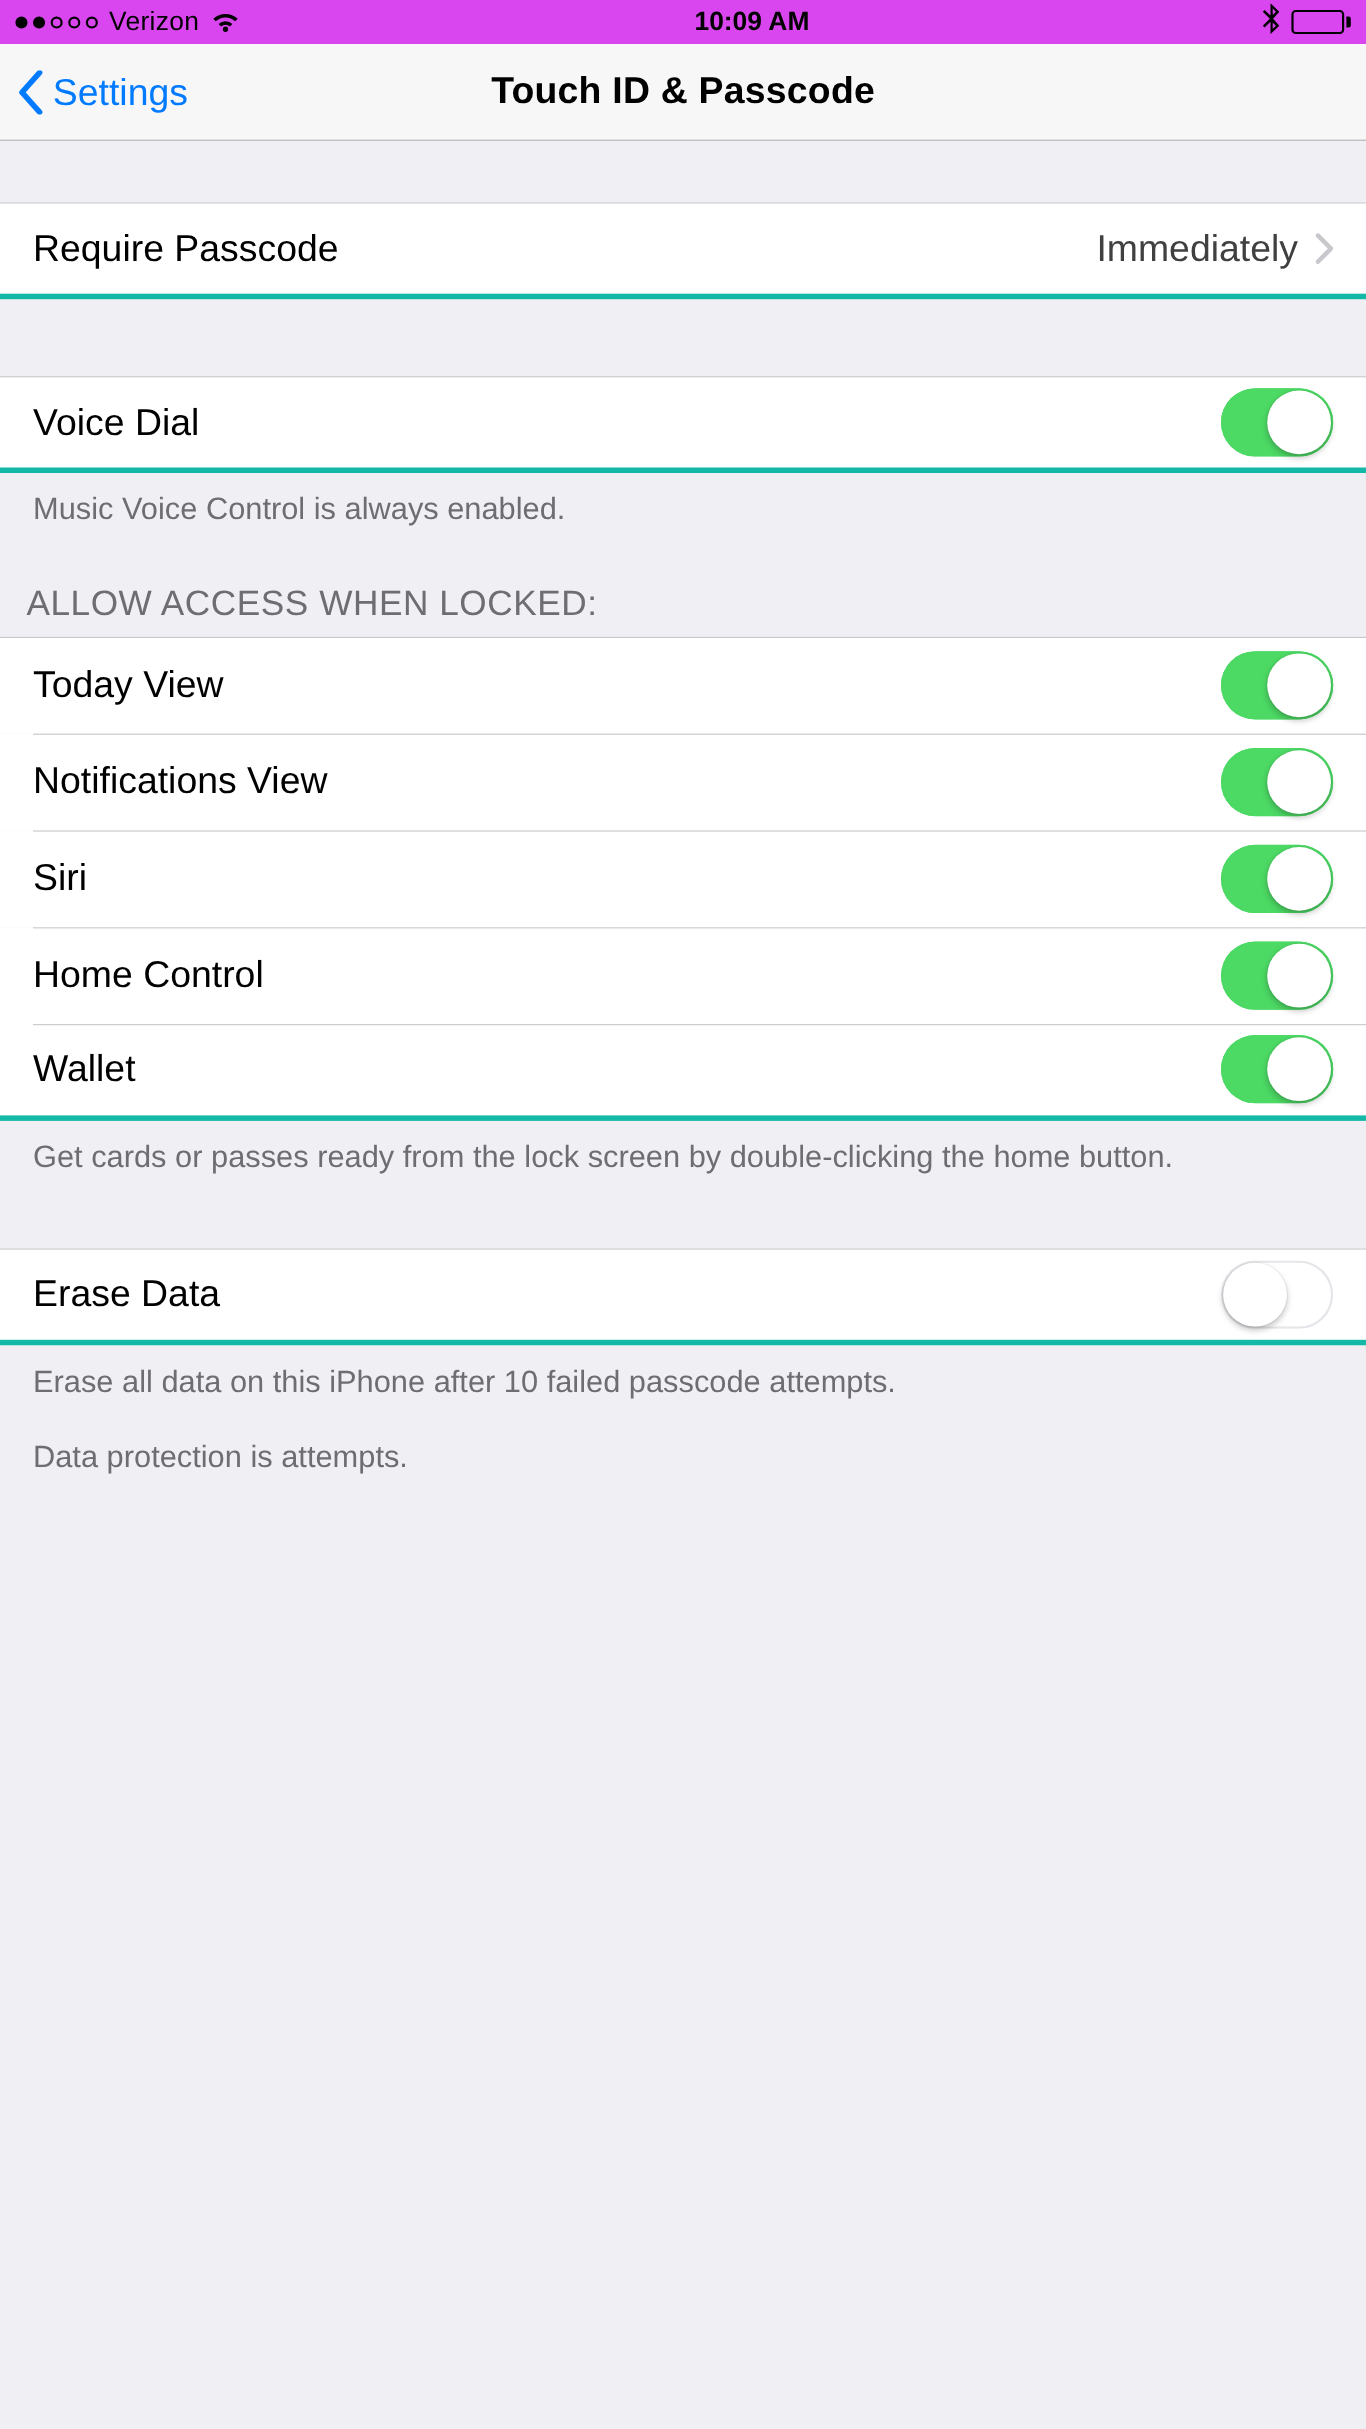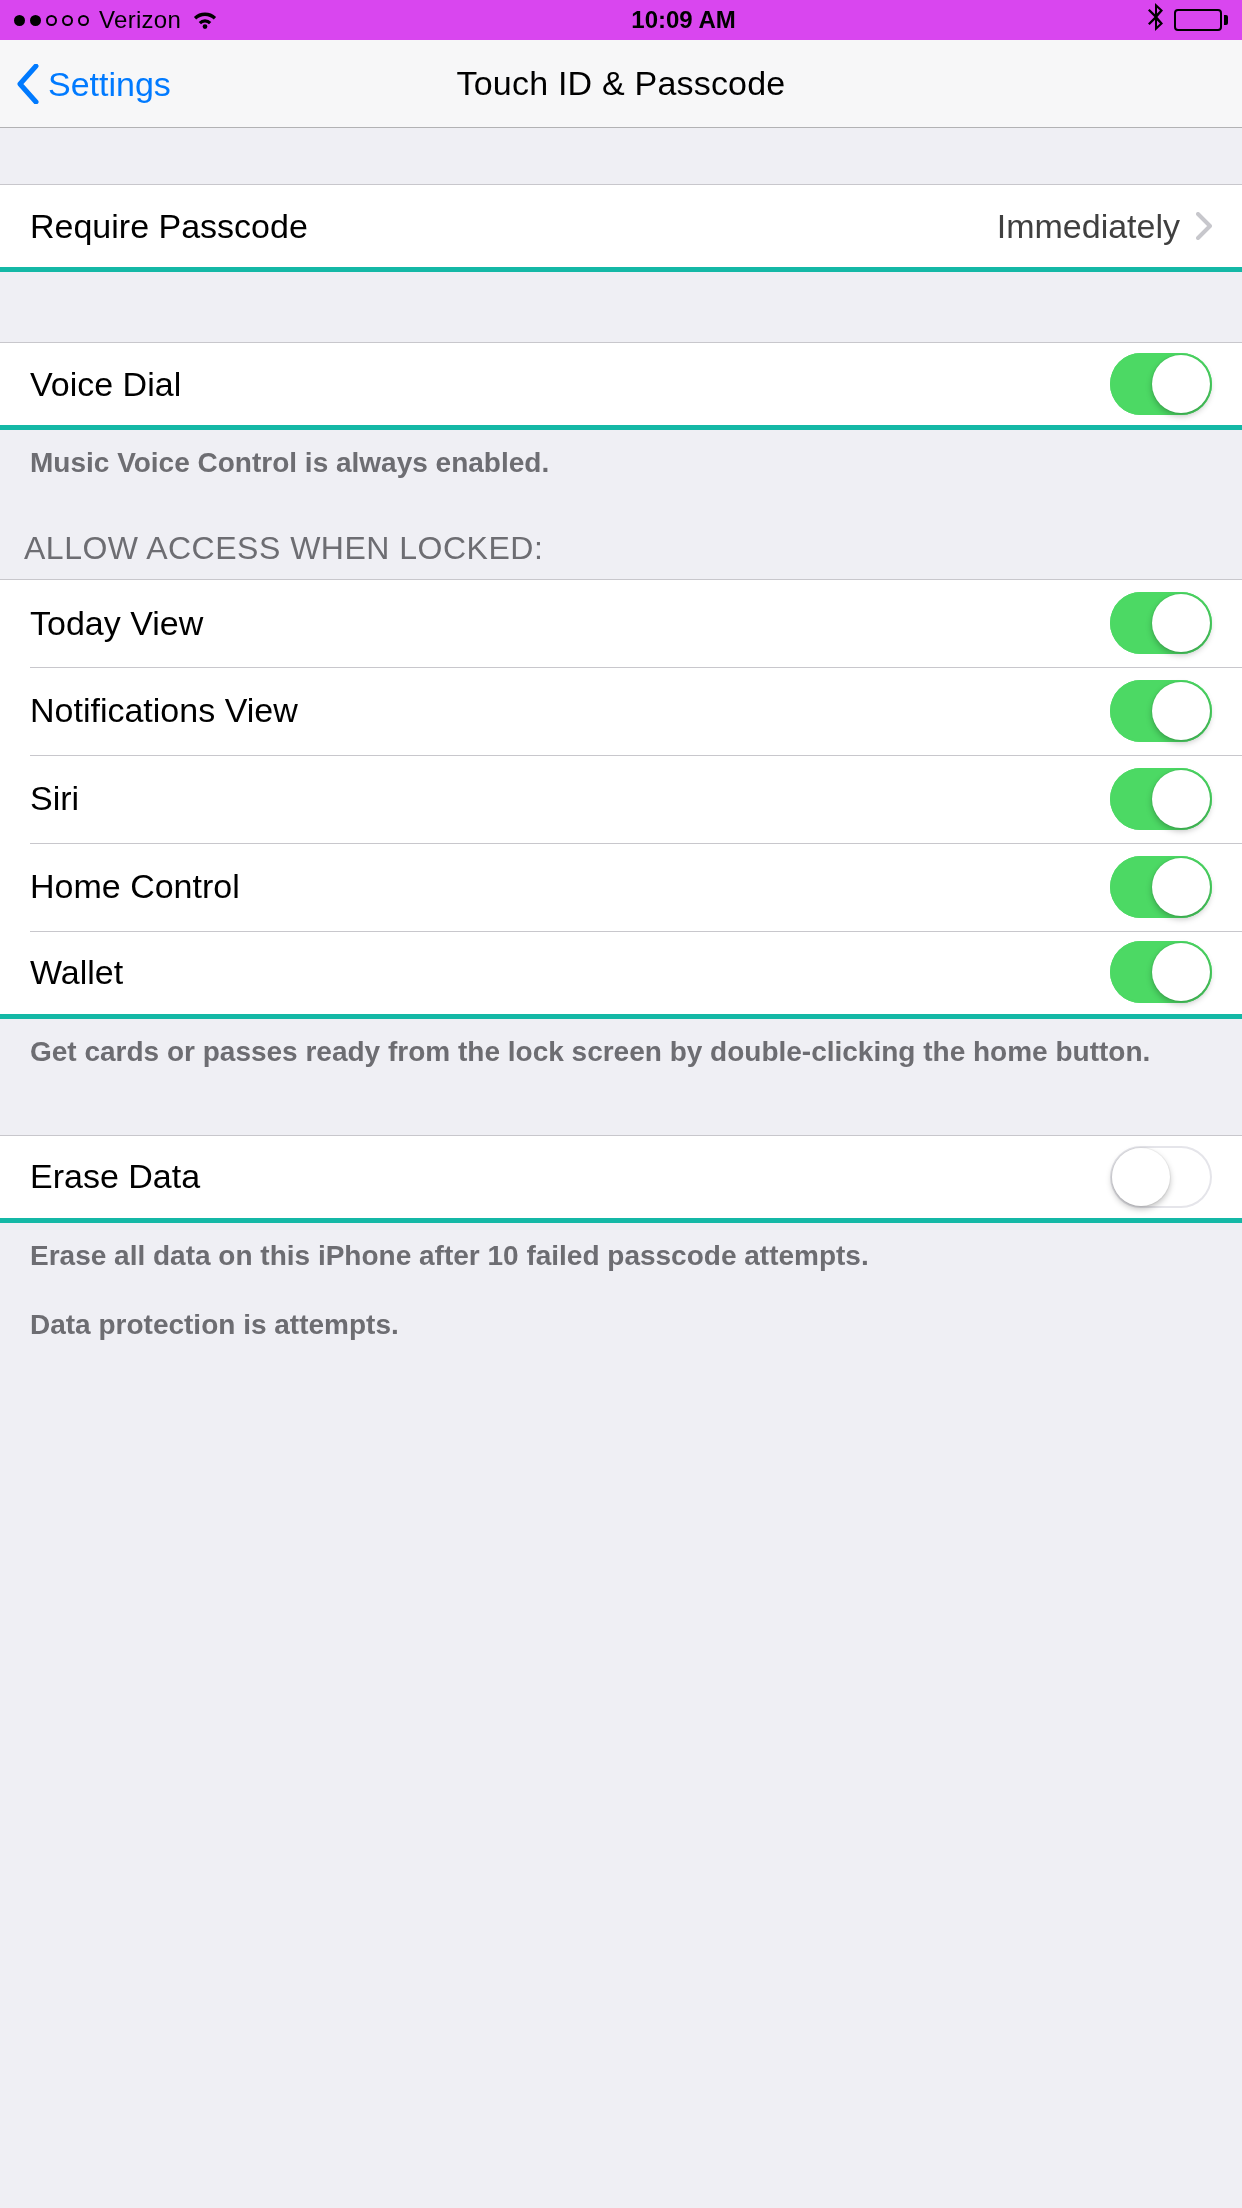--- a/index.html
+++ b/index.html
@@ -51,40 +51,39 @@
     font-size:34px;
     padding-left:16px;
     gap:8px;
   }
   .back-chevron svg { display:block; }
   .nav-title {
     position:absolute;
     left:0; right:0;
     text-align:center;
     font-size:34px;
-    font-weight:400;
+    font-weight:700;
     pointer-events:none;
     letter-spacing:0.2px;
   }
 
   
   .content { }
   .spacer { height: 56px; }
   .group-header {
     font-size:32px;
     color:#6d6d72;
     padding: 14px 24px 12px;
     letter-spacing:0.5px;
   }
   .group-footer {
     font-size:28px;
     color:#6d6d72;
     padding: 14px 30px 12px;
     line-height:1.35;
-    font-weight:bold;
   }
   .cell {
     background:#fff;
     min-height:88px;
     display:flex;
     align-items:center;
     padding: 0 30px;
     font-size:34px;
     position:relative;
   }

